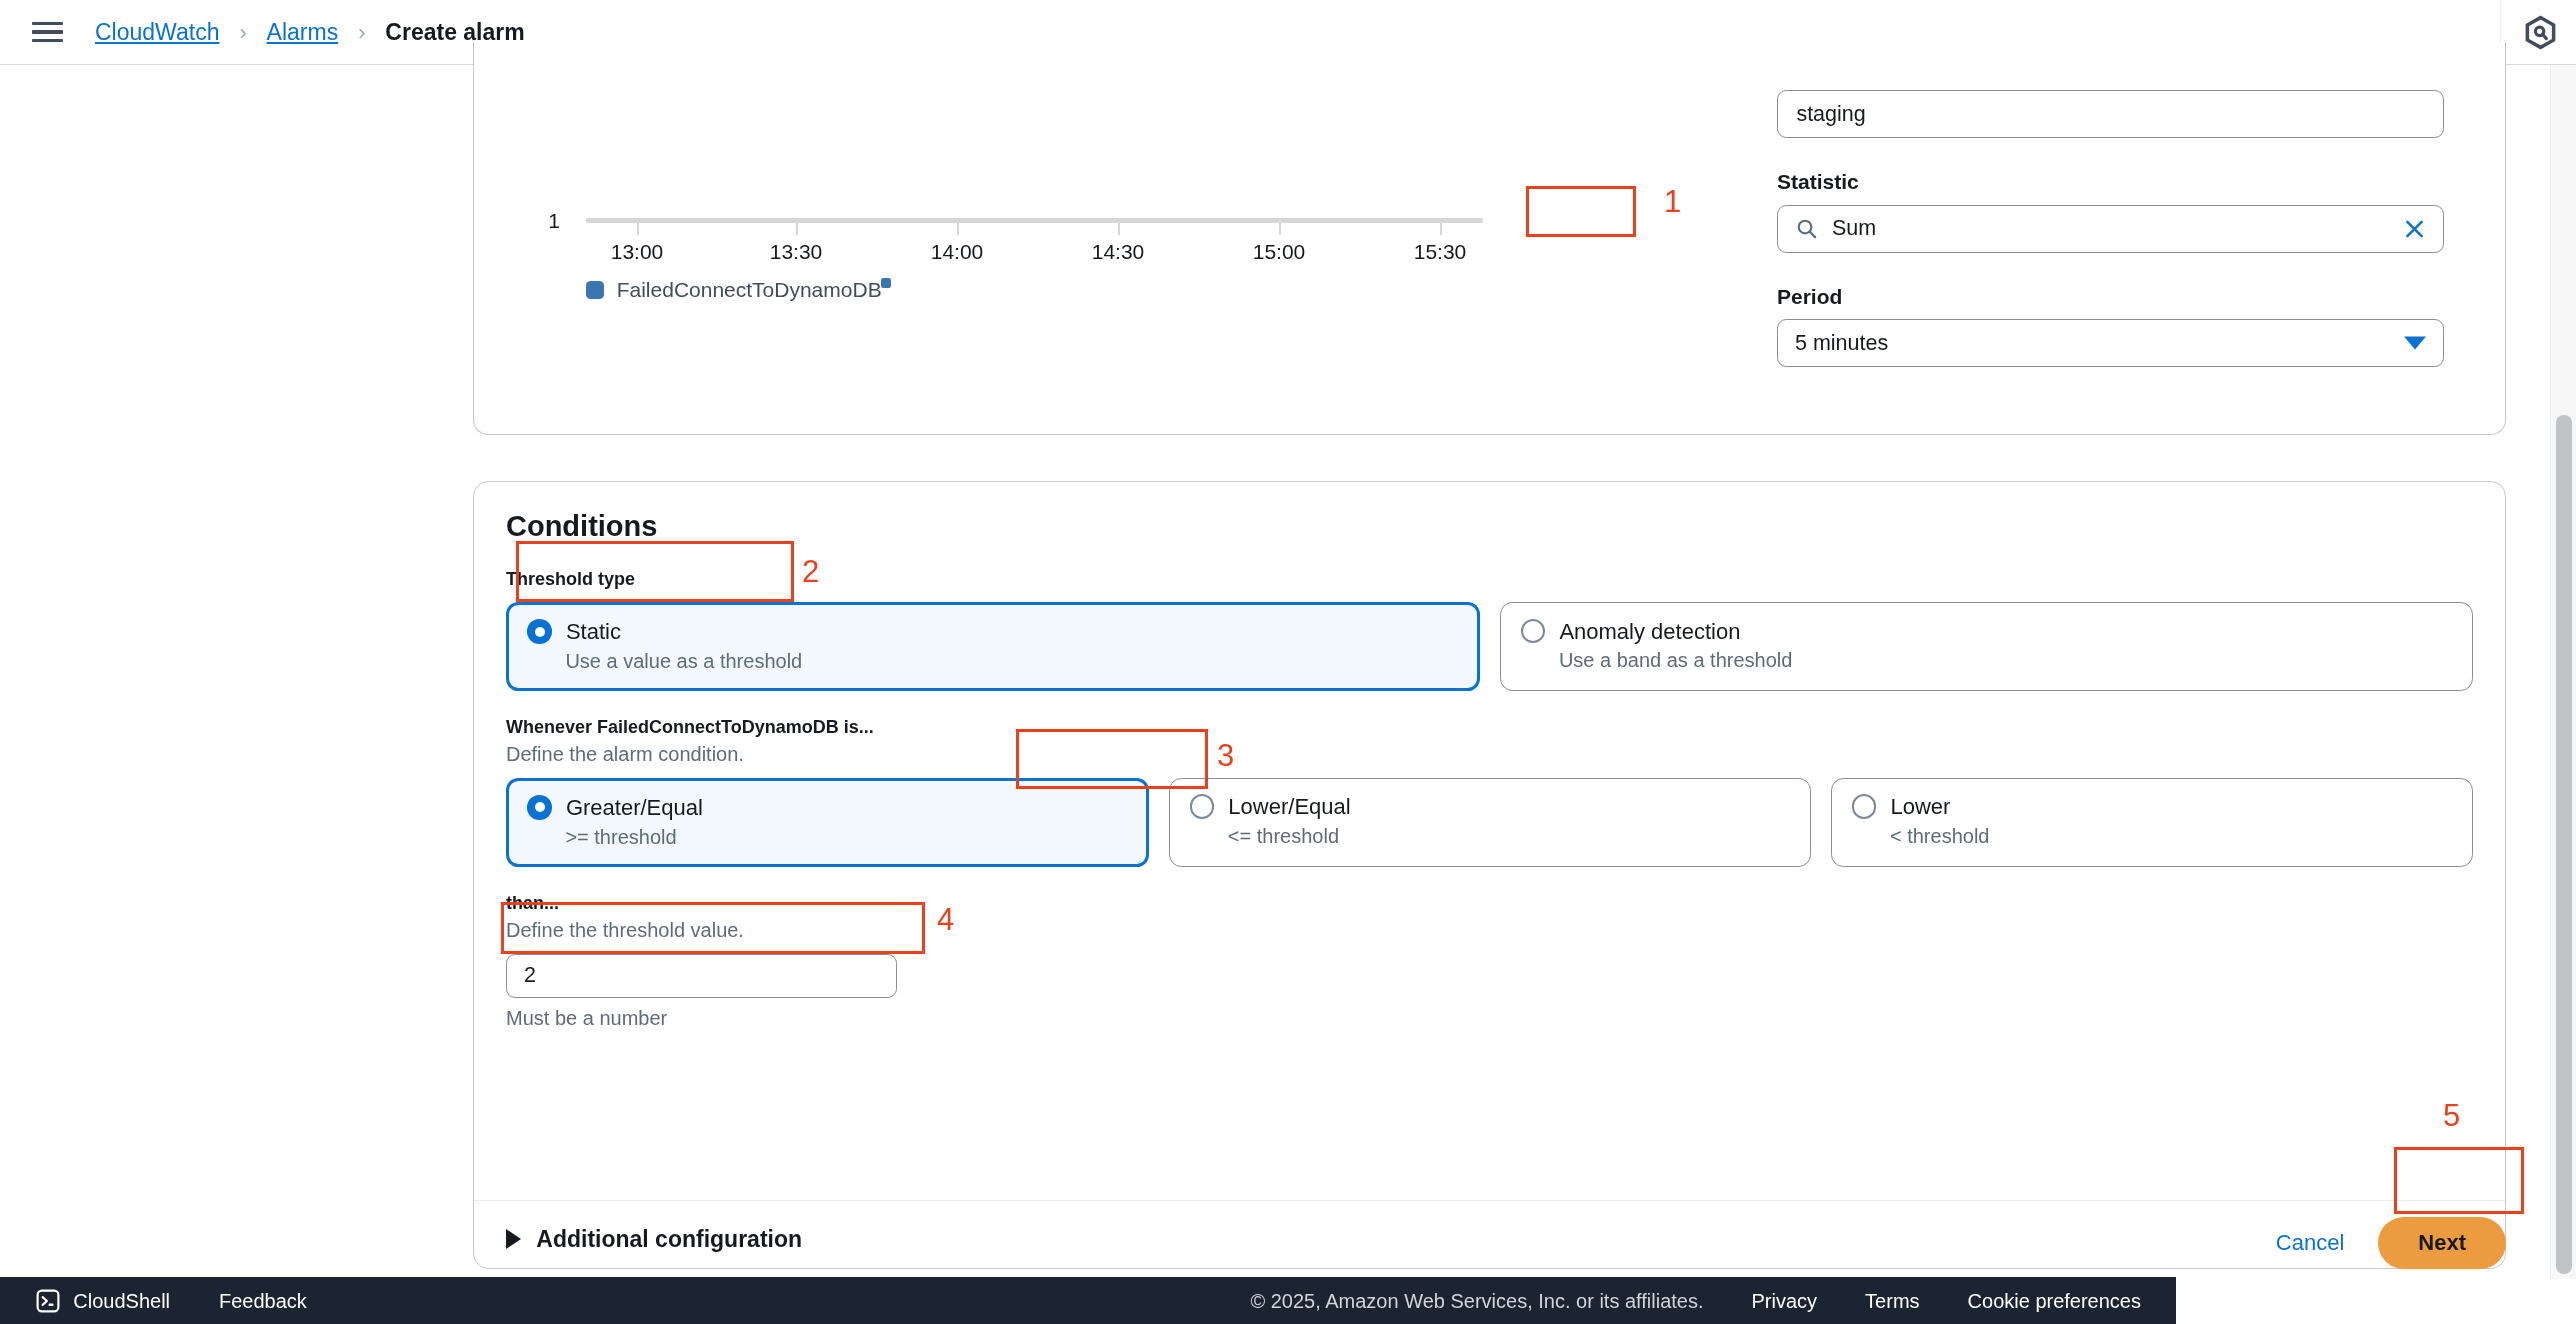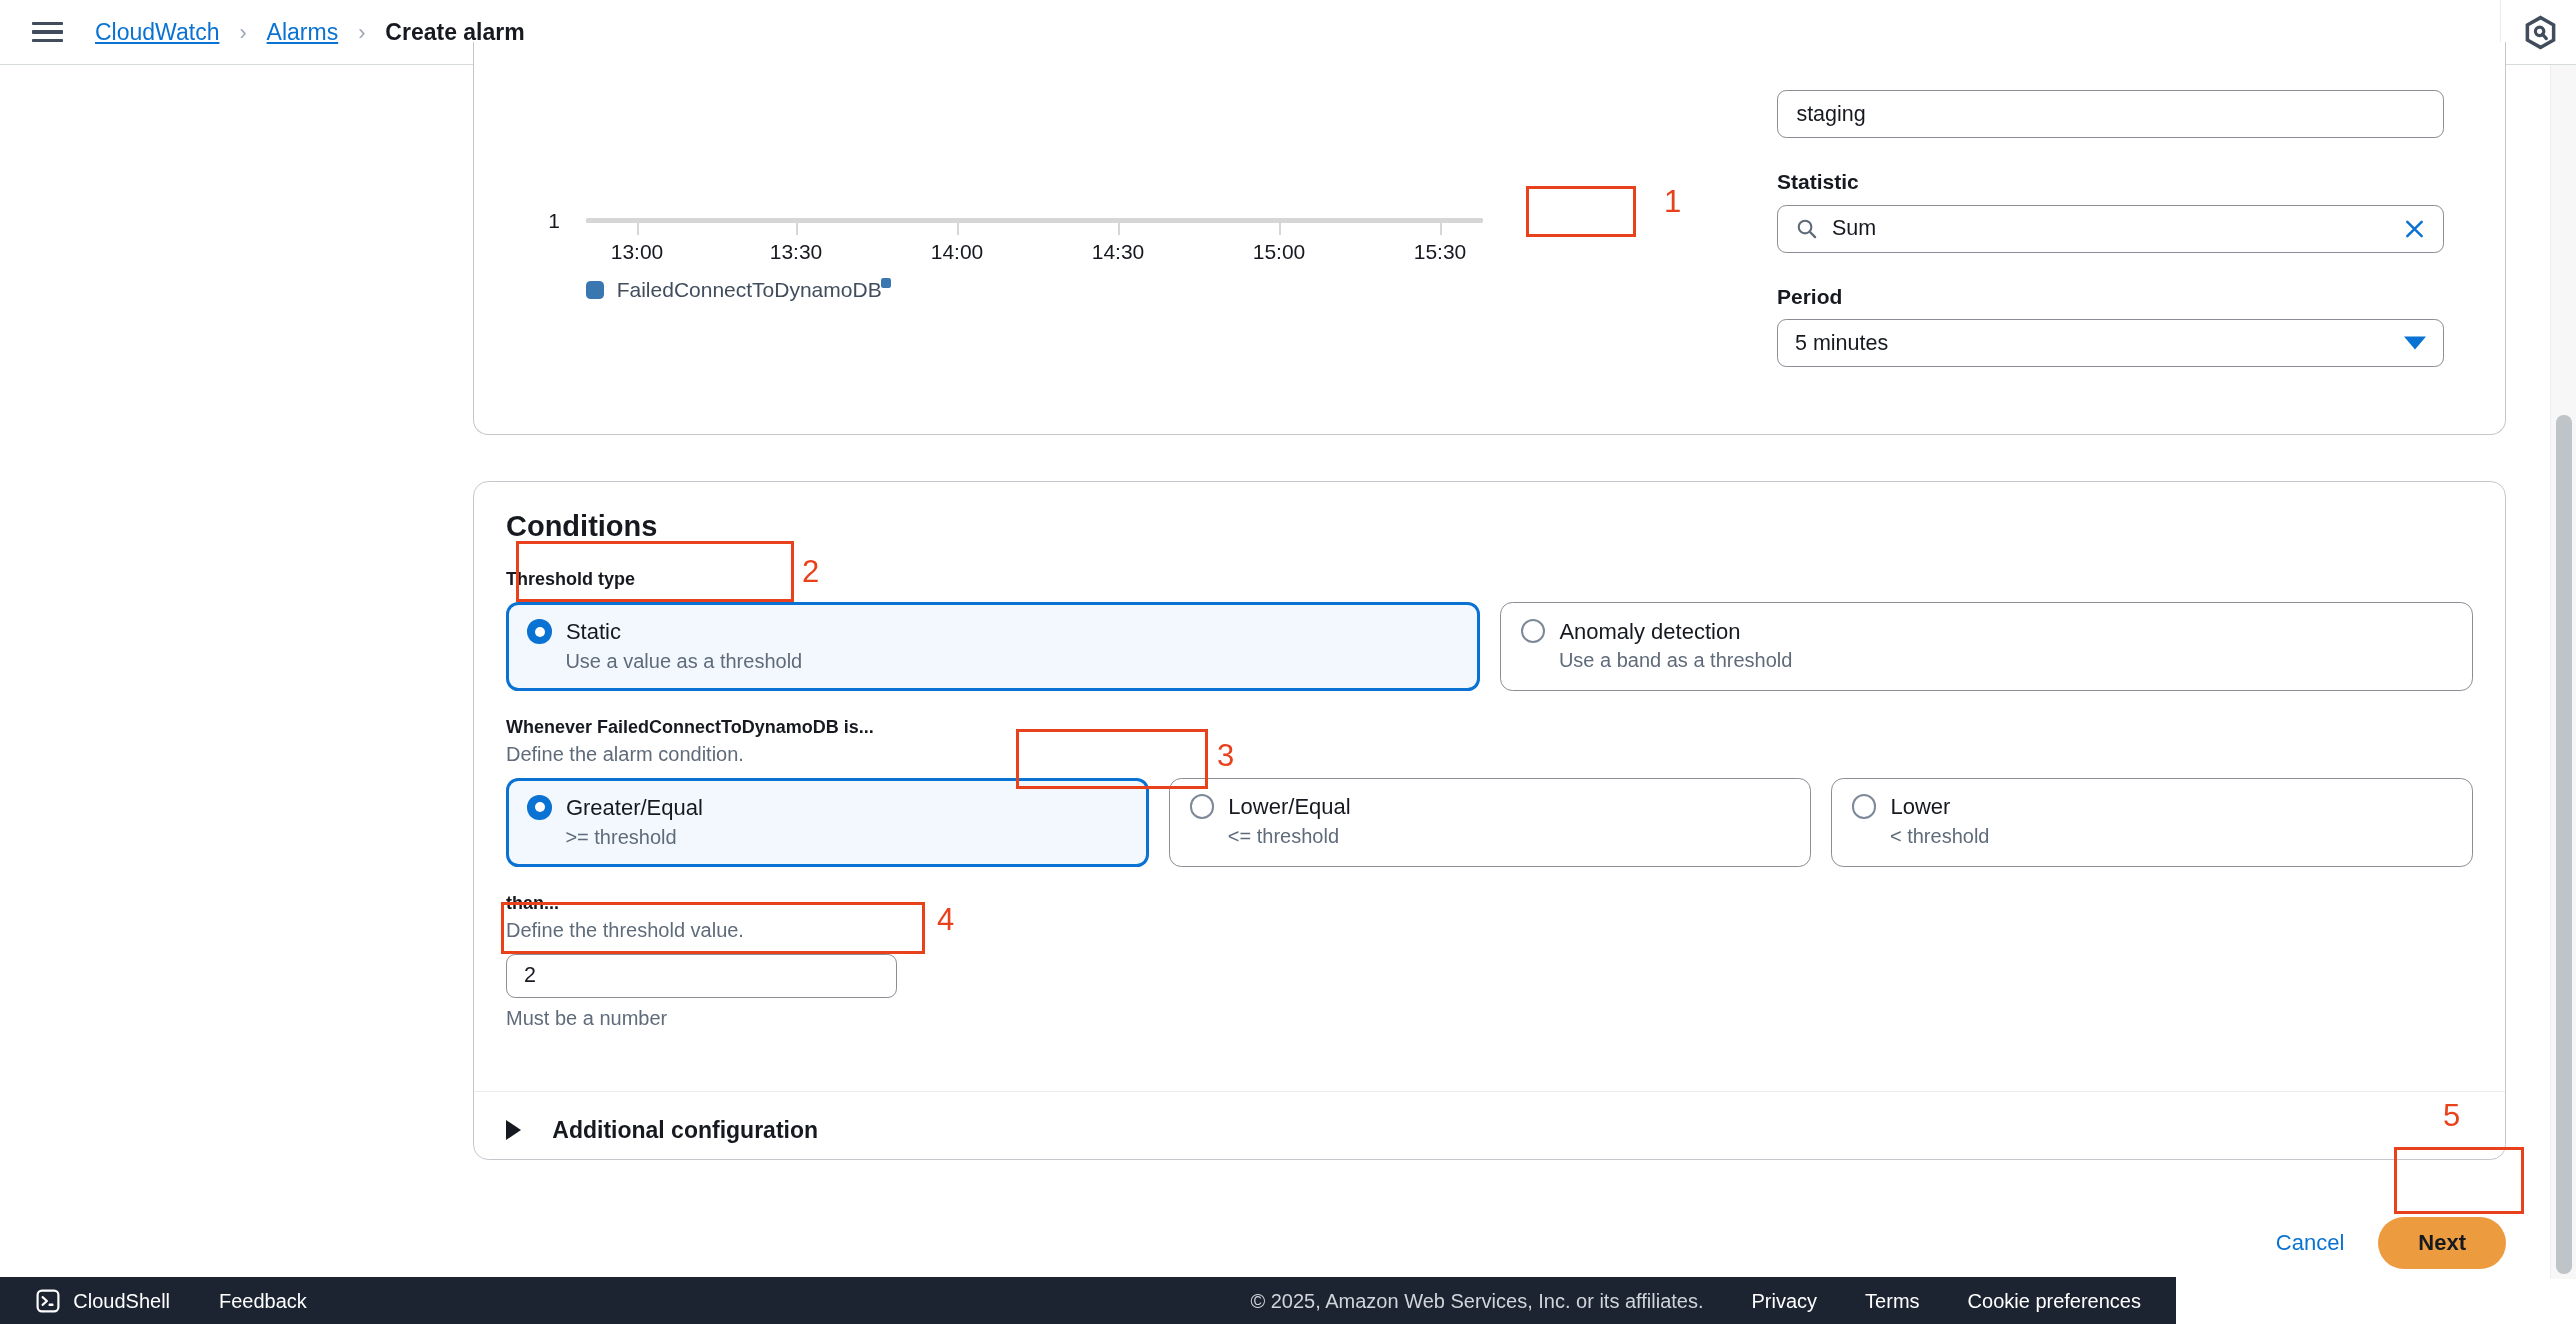--- a/index.html
+++ b/index.html
@@ -117,21 +117,21 @@
     position: absolute; right: 17px; top: 50%; transform: translateY(-50%);
     width: 23px; height: 23px;
   }
   .caret-down {
     position: absolute; right: 17px; top: 50%; transform: translateY(-50%);
     width: 0; height: 0; border-left: 11.5px solid transparent;
     border-right: 11.5px solid transparent; border-top: 13px solid #0972d3;
   }
 
   
-  #conditions-panel { left: 473px; top: 416px; width: 2033px; height: 679px; }
+  #conditions-panel { left: 473px; top: 416px; width: 2033px; height: 788px; }
   .panel-inner { padding: 28px 32px; }
   .panel-title { font-size: 29px; font-weight: 700; color: #16191f; }
 
   .sub-label { font-size: 18px; font-weight: 700; color: #16191f; margin-top: 26px; }
   .sub-desc { font-size: 20px; color: #5f6b7a; margin-top: 4.6px; }
 
   .card-row { display: flex; gap: 20px; margin-top: 12.3px; }
   .opt-card {
     flex: 1; border: 1.5px solid #8c8c94; border-radius: 12.3px;
     background: #ffffff; padding: 15.3px 20px 17px 20px;
@@ -166,21 +166,21 @@
     position: absolute; left: 0; right: 0; bottom: 67px; height: 1.5px; background: #e9ebed;
   }
   .expander {
     position: absolute; left: 32px; bottom: 15.3px;
     display: flex; align-items: center; gap: 15.3px; cursor: pointer;
   }
   .tri {
     width: 0; height: 0; border-top: 10px solid transparent;
     border-bottom: 10px solid transparent; border-left: 15.3px solid #16191f;
   }
-  .expander-text { font-size: 23px; font-weight: 700; color: #16191f; margin-left: 16px; }
+  .expander-text { font-size: 23px; font-weight: 700; color: #16191f; }
 
   
   .actions {
     position: absolute; right: 70px; top: 1152px;
     display: flex; align-items: center; gap: 34px;
   }
   .cancel-link { font-size: 22px; color: #0972d3; cursor: pointer; }
   .next-btn {
     background: #ec9b3f; color: #16191f; font-size: 22px; font-weight: 700;
     border: none; border-radius: 26px; padding: 13px 40px; cursor: pointer;

